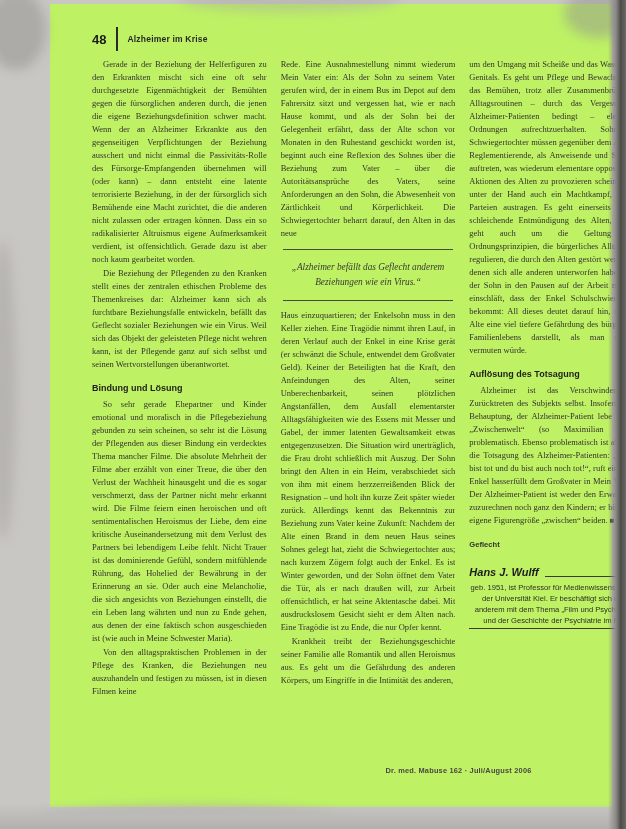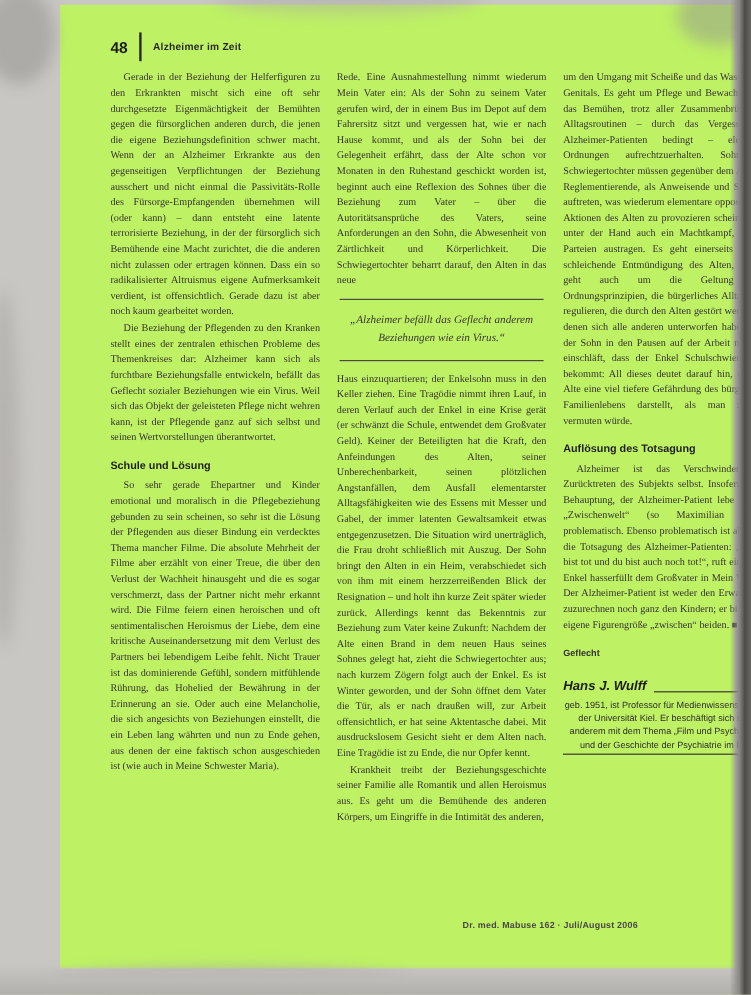--- a/index.html
+++ b/index.html
@@ -74,37 +74,38 @@
 </head>
 <body>
 
 <div class="page">
 
   <div class="content">
 
     <div class="header">
       <span class="page-num">48</span>
       <span class="head-divider"></span>
-      <span class="running-head">Alzheimer im Zeit</span>
+      <span class="running-head">Alzheimer im Krise</span>
     </div>
 
     <div class="cols">
 
       <div class="col">
         <p>Gerade in der Beziehung der Helferfiguren zu den Erkrankten mischt sich eine oft sehr durchgesetzte Eigenmächtigkeit der Bemühten gegen die fürsorglichen anderen durch, die jenen die eigene Beziehungsdefinition schwer macht. Wenn der an Alzheimer Erkrankte aus den gegenseitigen Verpflichtungen der Beziehung ausschert und nicht einmal die Passivitäts-Rolle des Fürsorge-Empfangenden übernehmen will (oder kann) – dann entsteht eine latente terrorisierte Beziehung, in der der fürsorglich sich Bemühende eine Macht zurichtet, die die anderen nicht zulassen oder ertragen können. Dass ein so radikalisierter Altruismus eigene Aufmerksamkeit verdient, ist offensichtlich. Gerade dazu ist aber noch kaum gearbeitet worden.</p>
         <p>Die Beziehung der Pflegenden zu den Kranken stellt eines der zentralen ethischen Probleme des Themenkreises dar: Alzheimer kann sich als furchtbare Beziehungsfalle entwickeln, befällt das Geflecht sozialer Beziehungen wie ein Virus. Weil sich das Objekt der geleisteten Pflege nicht wehren kann, ist der Pflegende ganz auf sich selbst und seinen Wertvorstellungen überantwortet.</p>
-        <h3 class="section">Schule und Lösung</h3>
+        <h3 class="section">Bindung und Lösung</h3>
         <p>So sehr gerade Ehepartner und Kinder emotional und moralisch in die Pflegebeziehung gebunden zu sein scheinen, so sehr ist die Lösung der Pflegenden aus dieser Bindung ein verdecktes Thema mancher Filme. Die absolute Mehrheit der Filme aber erzählt von einer Treue, die über den Verlust der Wachheit hinausgeht und die es sogar verschmerzt, dass der Partner nicht mehr erkannt wird. Die Filme feiern einen heroischen und oft sentimentalischen Heroismus der Liebe, dem eine kritische Auseinandersetzung mit dem Verlust des Partners bei lebendigem Leibe fehlt. Nicht Trauer ist das dominierende Gefühl, sondern mitfühlende Rührung, das Hohelied der Bewährung in der Erinnerung an sie. Oder auch eine Melancholie, die sich angesichts von Beziehungen einstellt, die ein Leben lang währten und nun zu Ende gehen, aus denen der eine faktisch schon ausgeschieden ist (wie auch in Meine Schwester Maria).</p>
+        <p>Von den alltagspraktischen Problemen in der Pflege des Kranken, die Beziehungen neu auszuhandeln und festigen zu müssen, ist in diesen Filmen keine</p>
       </div>
 
       <div class="col">
         <p class="noindent">Rede. Eine Ausnahmestellung nimmt wiederum Mein Vater ein: Als der Sohn zu seinem Vater gerufen wird, der in einem Bus im Depot auf dem Fahrersitz sitzt und vergessen hat, wie er nach Hause kommt, und als der Sohn bei der Gelegenheit erfährt, dass der Alte schon vor Monaten in den Ruhestand geschickt worden ist, beginnt auch eine Reflexion des Sohnes über die Beziehung zum Vater – über die Autoritätsansprüche des Vaters, seine Anforderungen an den Sohn, die Abwesenheit von Zärtlichkeit und Körperlichkeit. Die Schwiegertochter beharrt darauf, den Alten in das neue</p>
         <div class="pullquote">„Alzheimer befällt das Geflecht anderem Beziehungen wie ein Virus.“</div>
         <p class="noindent">Haus einzuquartieren; der Enkelsohn muss in den Keller ziehen. Eine Tragödie nimmt ihren Lauf, in deren Verlauf auch der Enkel in eine Krise gerät (er schwänzt die Schule, entwendet dem Großvater Geld). Keiner der Beteiligten hat die Kraft, den Anfeindungen des Alten, seiner Unberechenbarkeit, seinen plötzlichen Angstanfällen, dem Ausfall elementarster Alltagsfähigkeiten wie des Essens mit Messer und Gabel, der immer latenten Gewaltsamkeit etwas entgegenzusetzen. Die Situation wird unerträglich, die Frau droht schließlich mit Auszug. Der Sohn bringt den Alten in ein Heim, verabschiedet sich von ihm mit einem herzzerreißenden Blick der Resignation – und holt ihn kurze Zeit später wieder zurück. Allerdings kennt das Bekenntnis zur Beziehung zum Vater keine Zukunft: Nachdem der Alte einen Brand in dem neuen Haus seines Sohnes gelegt hat, zieht die Schwiegertochter aus; nach kurzem Zögern folgt auch der Enkel. Es ist Winter geworden, und der Sohn öffnet dem Vater die Tür, als er nach draußen will, zur Arbeit offensichtlich, er hat seine Aktentasche dabei. Mit ausdruckslosem Gesicht sieht er dem Alten nach. Eine Tragödie ist zu Ende, die nur Opfer kennt.</p>
-        <p>Krankheit treibt der Beziehungsgeschichte seiner Familie alle Romantik und allen Heroismus aus. Es geht um die Bemühende des anderen Körpers, um Eingriffe in die Intimität des anderen,</p>
+        <p>Krankheit treibt der Beziehungsgeschichte seiner Familie alle Romantik und allen Heroismus aus. Es geht um die Gefährdung des anderen Körpers, um Eingriffe in die Intimität des anderen,</p>
       </div>
 
       <div class="col">
         <p class="noindent">um den Umgang mit Scheiße und das Waschen des Genitals. Es geht um Pflege und Bewachung, um das Bemühen, trotz aller Zusammenbrüche der Alltagsroutinen – durch das Vergessen des Alzheimer-Patienten bedingt – elementare Ordnungen aufrechtzuerhalten. Sohn und Schwiegertochter müssen gegenüber dem Alten als Reglementierende, als Anweisende und Strafende auftreten, was wiederum elementare oppositionelle Aktionen des Alten zu provozieren scheint. Es ist unter der Hand auch ein Machtkampf, den die Parteien austragen. Es geht einerseits um die schleichende Entmündigung des Alten, aber es geht auch um die Geltung jener Ordnungsprinzipien, die bürgerliches Alltagsleben regulieren, die durch den Alten gestört werden und denen sich alle anderen unterworfen haben. Dass der Sohn in den Pausen auf der Arbeit mehrfach einschläft, dass der Enkel Schulschwierigkeiten bekommt: All dieses deutet darauf hin, dass der Alte eine viel tiefere Gefährdung des bürgerlichen Familienlebens darstellt, als man zunächst vermuten würde.</p>
         <h3 class="section">Auflösung des Totsagung</h3>
         <p><span>Alzheimer ist das Verschwinden oder Zurücktreten des Subjekts selbst. Insofern ist die Behauptung, der Alzheimer-Patient lebe in einer „Zwischenwelt“ (so Maximilian Schell), problematisch. Ebenso problematisch ist aber auch die Totsagung des Alzheimer-Patienten: „Und du bist tot und du bist auch noch tot!“, ruft einmal der Enkel hasserfüllt dem Großvater in Mein Vater zu. Der Alzheimer-Patient ist weder den Erwachsenen zuzurechnen noch ganz den Kindern; er bildet eine eigene Figurengröße „zwischen“ beiden.</span> <span class="endmark">■</span></p>
 
         <div class="note">
           <p class="note-h">Geflecht</p>
         </div>

